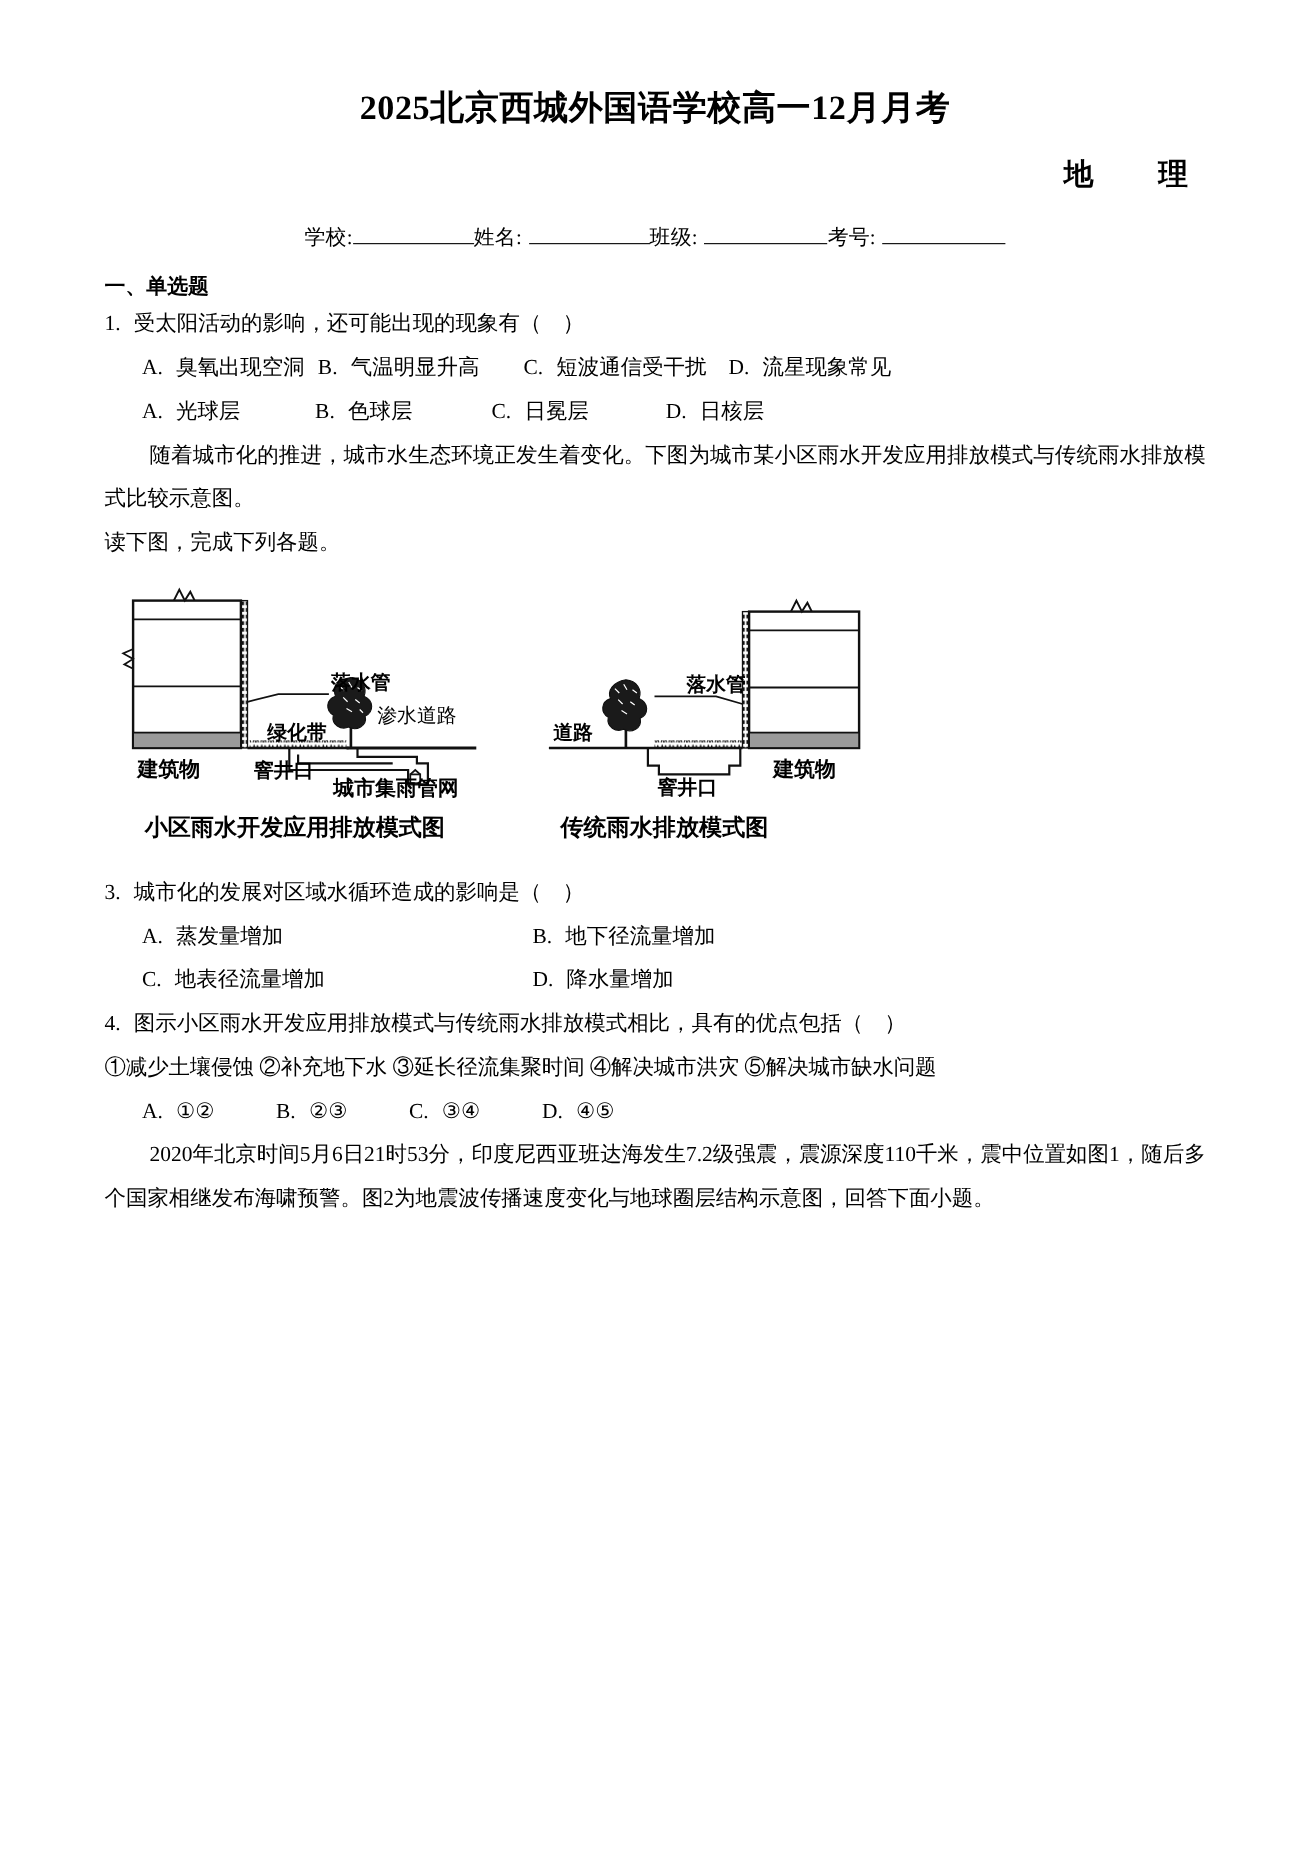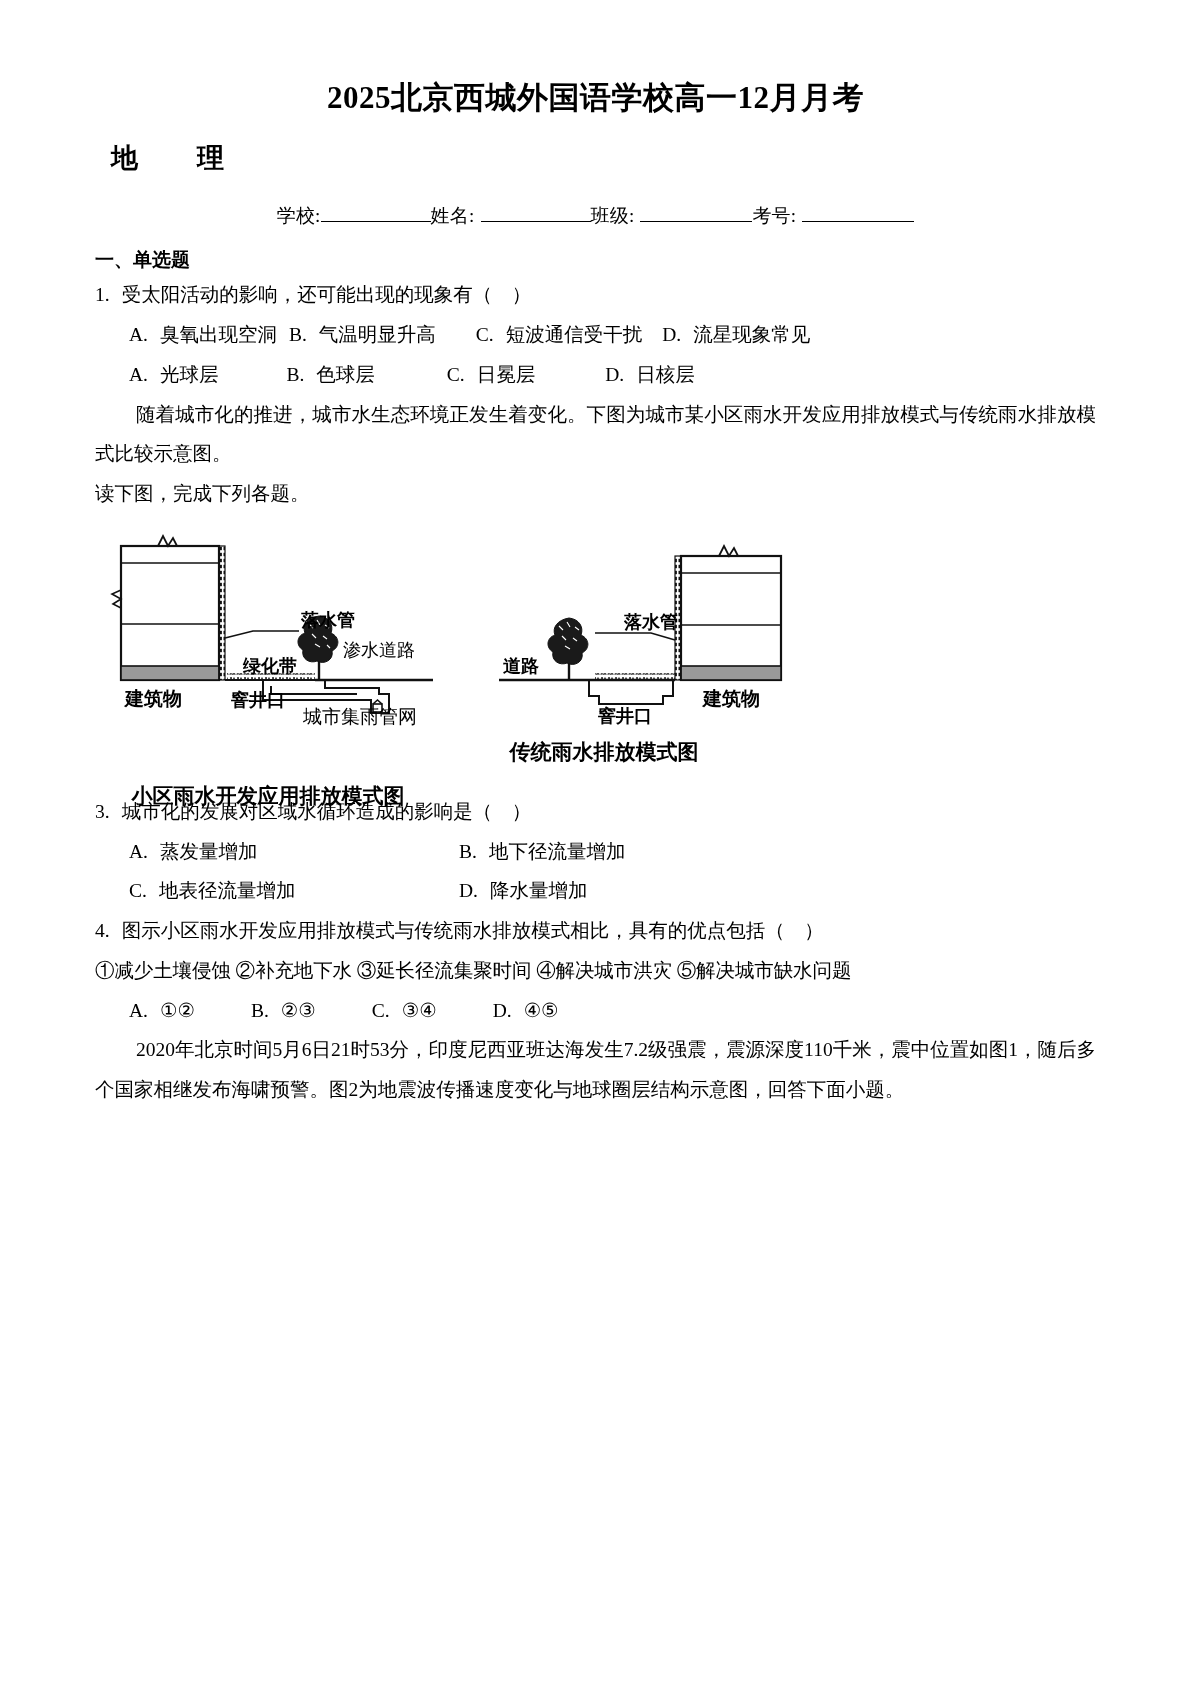--- a/index.html
+++ b/index.html
@@ -22,21 +22,21 @@
   .doc-title {
     text-align: center;
     font-size: 31px;
     font-weight: bold;
     letter-spacing: 0.5px;
     margin-top: 78px;
     line-height: 1.3;
     white-space: nowrap;
   }
   .subject-title {
-    text-align: left;
+    text-align: right;
     font-size: 27px;
     font-weight: bold;
     margin-top: 22px;
     letter-spacing: 16px;
     padding-left: 16px;
   }
   .info-line {
     margin-top: 27px;
     font-size: 19px;
     text-align: center;
@@ -80,20 +80,21 @@
     margin: 0;
     padding-left: 34px;
     white-space: nowrap;
   }
   .opts-2col {
     font-size: 19.5px;
     line-height: 2.04;
     margin: 0;
     padding-left: 34px;
     display: flex;
+    gap: 25px;
   }
   .opts-2col > span { display: inline-block; }
   .opt-colA { width: 330px; }
   .items-line {
     font-size: 19.5px;
     line-height: 2.04;
     margin: 0;
     white-space: nowrap;
     letter-spacing: -0.1px;
   }
@@ -116,21 +117,21 @@
   }
   .fig-svg { display:block; }
   .fig-captions {
     position: absolute;
     left: 0; top: 210px;
     width: 700px;
     font-size: 21px;
     font-weight: bold;
     display: flex;
   }
-  .cap-left { width: 330px; text-align: center; margin-top: 44px; }
+  .cap-left { width: 330px; text-align: center; }
   .cap-right { width: 330px; text-align: center; margin-left: 6px;}
 </style>
 </head>
 <body>
 
 <div class="page">
 
   <div class="doc-title">2025北京西城外国语学校高一12月月考</div>
   <div class="subject-title">地　理</div>
 
@@ -218,21 +219,21 @@
       </g>
 
       <path d="M572 112 L548 105 L492 105" fill="none" stroke="#111" stroke-width="1.6"></path>
     </svg>
 
     <div style="position:absolute; left:198px; top:80px; font-size:18px; font-weight:bold;">落水管</div>
     <div style="position:absolute; left:140px; top:126px; font-size:18px; font-weight:bold;">绿化带</div>
     <div style="position:absolute; left:240px; top:110px; font-size:18px; font-weight:normal;">渗水道路</div>
     <div style="position:absolute; left:22px; top:158px; font-size:19px; font-weight:bold;">建筑物</div>
     <div style="position:absolute; left:128px; top:160px; font-size:18px; font-weight:bold;">窨井口</div>
-    <div style="position:absolute; left:200px; top:176px; font-size:19px; font-weight:normal;">城市集雨管网</div>
+    <div style="position:absolute; left:200px; top:176px; font-size:19px; font-weight:bold;">城市集雨管网</div>
 
     <div style="position:absolute; left:521px; top:82px; font-size:18px; font-weight:bold;">落水管</div>
     <div style="position:absolute; left:400px; top:126px; font-size:18px; font-weight:bold;">道路</div>
     <div style="position:absolute; left:495px; top:176px; font-size:18px; font-weight:bold;">窨井口</div>
     <div style="position:absolute; left:600px; top:158px; font-size:19px; font-weight:bold;">建筑物</div>
 
     <div class="fig-captions">
       <span class="cap-left">小区雨水开发应用排放模式图</span>
       <span class="cap-right">传统雨水排放模式图</span>
     </div>

